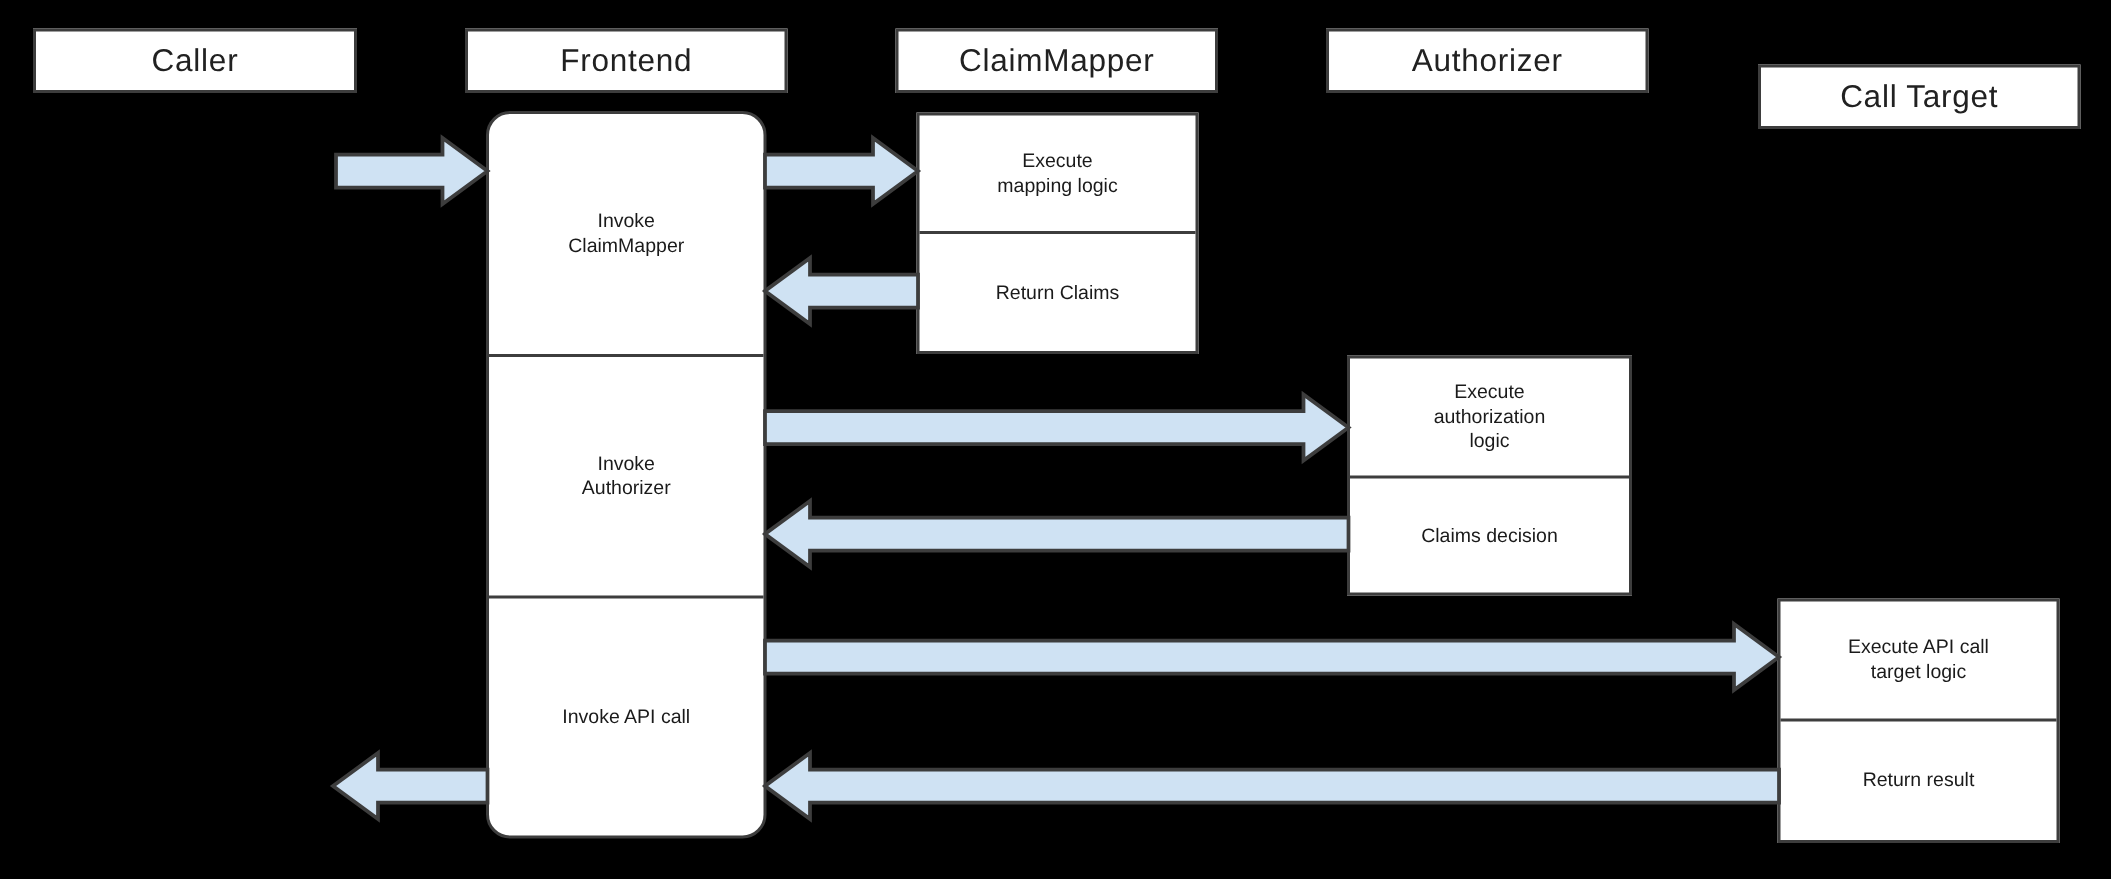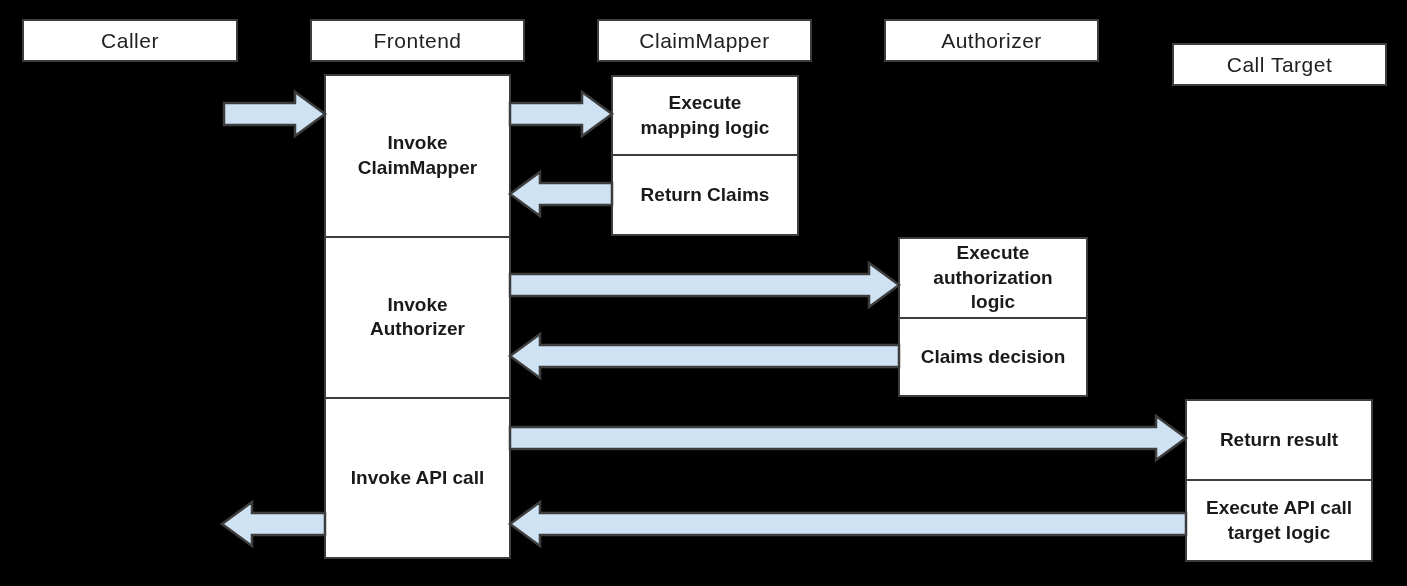--- a/index.html
+++ b/index.html
@@ -41,22 +41,22 @@
     flex-direction: column;
     align-items: stretch;
     justify-content: flex-start;
     padding: 0;
   }
   .cell {
     display: flex;
     align-items: center;
     justify-content: center;
     text-align: center;
-    font-size: 19px;
-    font-weight: 700;
+    font-size: 13px;
+    font-weight: 400;
     line-height: 1.3;
     color: var(--label-text);
     white-space: pre-line;
   }
   .cell + .cell { border-top: 2px solid var(--box-border); }
   .label {
     font-size: 19px;
     font-weight: 700;
     line-height: 1.3;
     color: var(--label-text);
@@ -74,21 +74,21 @@
     stroke-linejoin: miter;
   }
   
   .hdr-caller      { left: 22px;   top: 19px; width: 216px; }
   .hdr-frontend    { left: 310px;  top: 19px; width: 215px; }
   .hdr-claimmapper { left: 597px;  top: 19px; width: 215px; }
   .hdr-authorizer  { left: 884px;  top: 19px; width: 215px; }
   .hdr-calltarget  { left: 1172px; top: 19px; width: 215px; margin-top: 24px; }
   
   .act-caller      { left: 37px;   top: 75px;  width: 188px; height: 487px; }
-  .act-frontend    { left: 324px;  top: 74px;  width: 187px; height: 485px; }
+  .act-frontend    { left: 324px;  top: 74px;  width: 187px; height: 485px; border-radius: 16px; }
   .act-claimmapper { left: 611px;  top: 75px;  width: 188px; height: 161px; }
   .act-authorizer  { left: 898px;  top: 237px; width: 190px; height: 160px; }
   .act-calltarget  { left: 1185px; top: 399px; width: 188px; height: 163px; }
   .act-frontend .cell:nth-child(1) { height: 161px; }
   .act-frontend .cell:nth-child(2) { height: 163px; }
   .act-frontend .cell:nth-child(3) { height: 161px; }
   .act-claimmapper .cell:nth-child(1) { height: 79px; }
   .act-claimmapper .cell:nth-child(2) { height: 82px; }
   .act-authorizer .cell:nth-child(1) { height: 80px; }
   .act-authorizer .cell:nth-child(2) { height: 80px; }
@@ -141,23 +141,23 @@
   </div>
 
   <div class="box activation act-authorizer">
     <div class="cell">Execute
 authorization
 logic</div>
     <div class="cell">Claims decision</div>
   </div>
 
   <div class="box activation act-calltarget">
-    <div class="cell">Return result</div>
     <div class="cell">Execute API call
 target logic</div>
+    <div class="cell">Return result</div>
   </div>
 
   <svg class="arrow ar-1" width="101" height="48" viewBox="0 0 101 48">
     <polygon points="0,13 71,13 71,2 101,24 71,46 71,35 0,35"></polygon>
   </svg>
   <svg class="arrow ar-2" width="102" height="48" viewBox="0 0 102 48">
     <polygon points="0,13 72,13 72,2 102,24 72,46 72,35 0,35"></polygon>
   </svg>
   <svg class="arrow ar-3" width="102" height="48" viewBox="0 0 102 48">
     <polygon points="102,13 30,13 30,2 0,24 30,46 30,35 102,35"></polygon>

